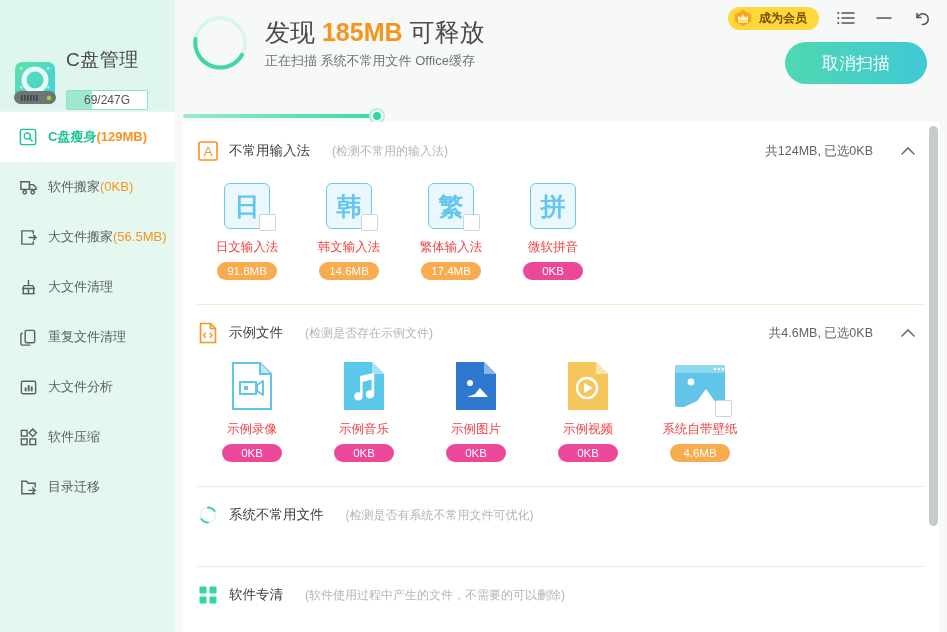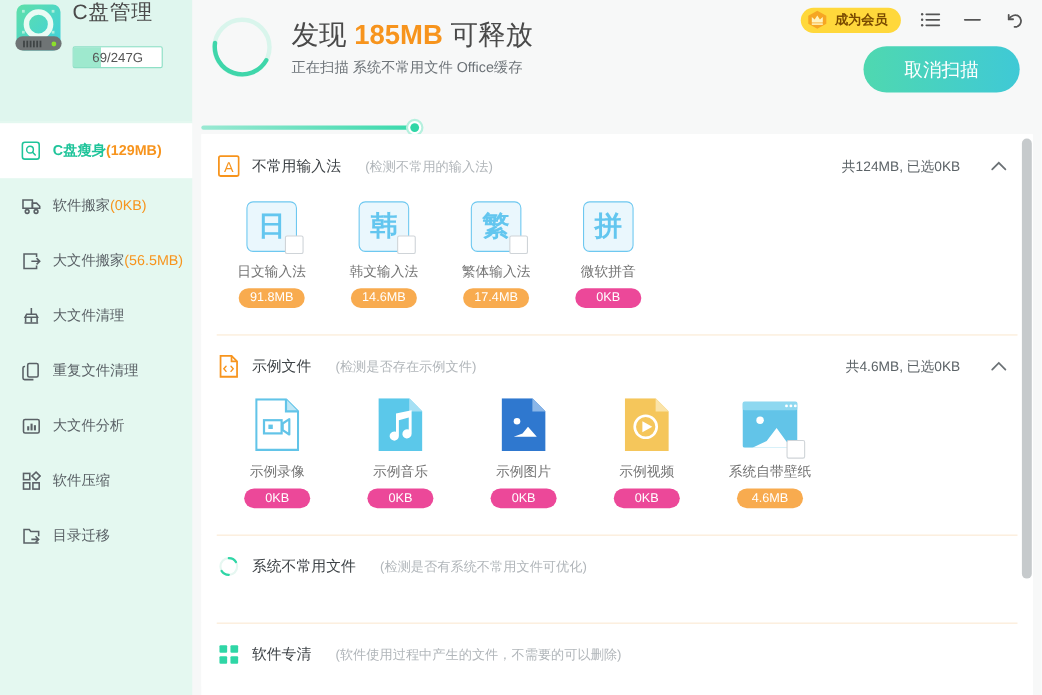--- a/index.html
+++ b/index.html
@@ -20,21 +20,21 @@
   .sidebar {
     width: 175px; height: 632px;
     background: #e4f8f0;
     display: flex; flex-direction: column;
     flex: 0 0 175px;
     position: relative;
   }
   .brand {
     height: 110px;
     background: #dff6ee;
-    display: flex; align-items: flex-start;
+    display: flex; align-items: flex-end;
     padding-left: 12px;
   }
   .hdd-icon { width: 46px; height: 52px; flex: 0 0 46px; }
   .brand-text { margin-left: 8px; }
   .brand-title {
     font-size: 19px; color: #4a4a4a; letter-spacing: .5px;
     line-height: 24px; font-weight: 400;
   }
   .capacity {
     margin-top: 18px;
@@ -221,21 +221,21 @@
   }
   .cbox {
     position: absolute;
     right: -1px; bottom: 1px;
     width: 17px; height: 17px;
     background: #fff;
     border: 1px solid #cfd4d8;
     border-radius: 2px;
   }
   .tile-label {
-    font-size: 12.5px; color: #737373;
+    font-size: 12.5px; color: #ef4444;
     margin-top: 7px; white-space: nowrap;
     text-align: center;
   }
   .pill {
     margin-top: 6px;
     min-width: 60px; height: 18px;
     border-radius: 9px;
     font-size: 11.5px; color: #fff;
     display: flex; align-items: center; justify-content: center;
     padding: 0 10px;

